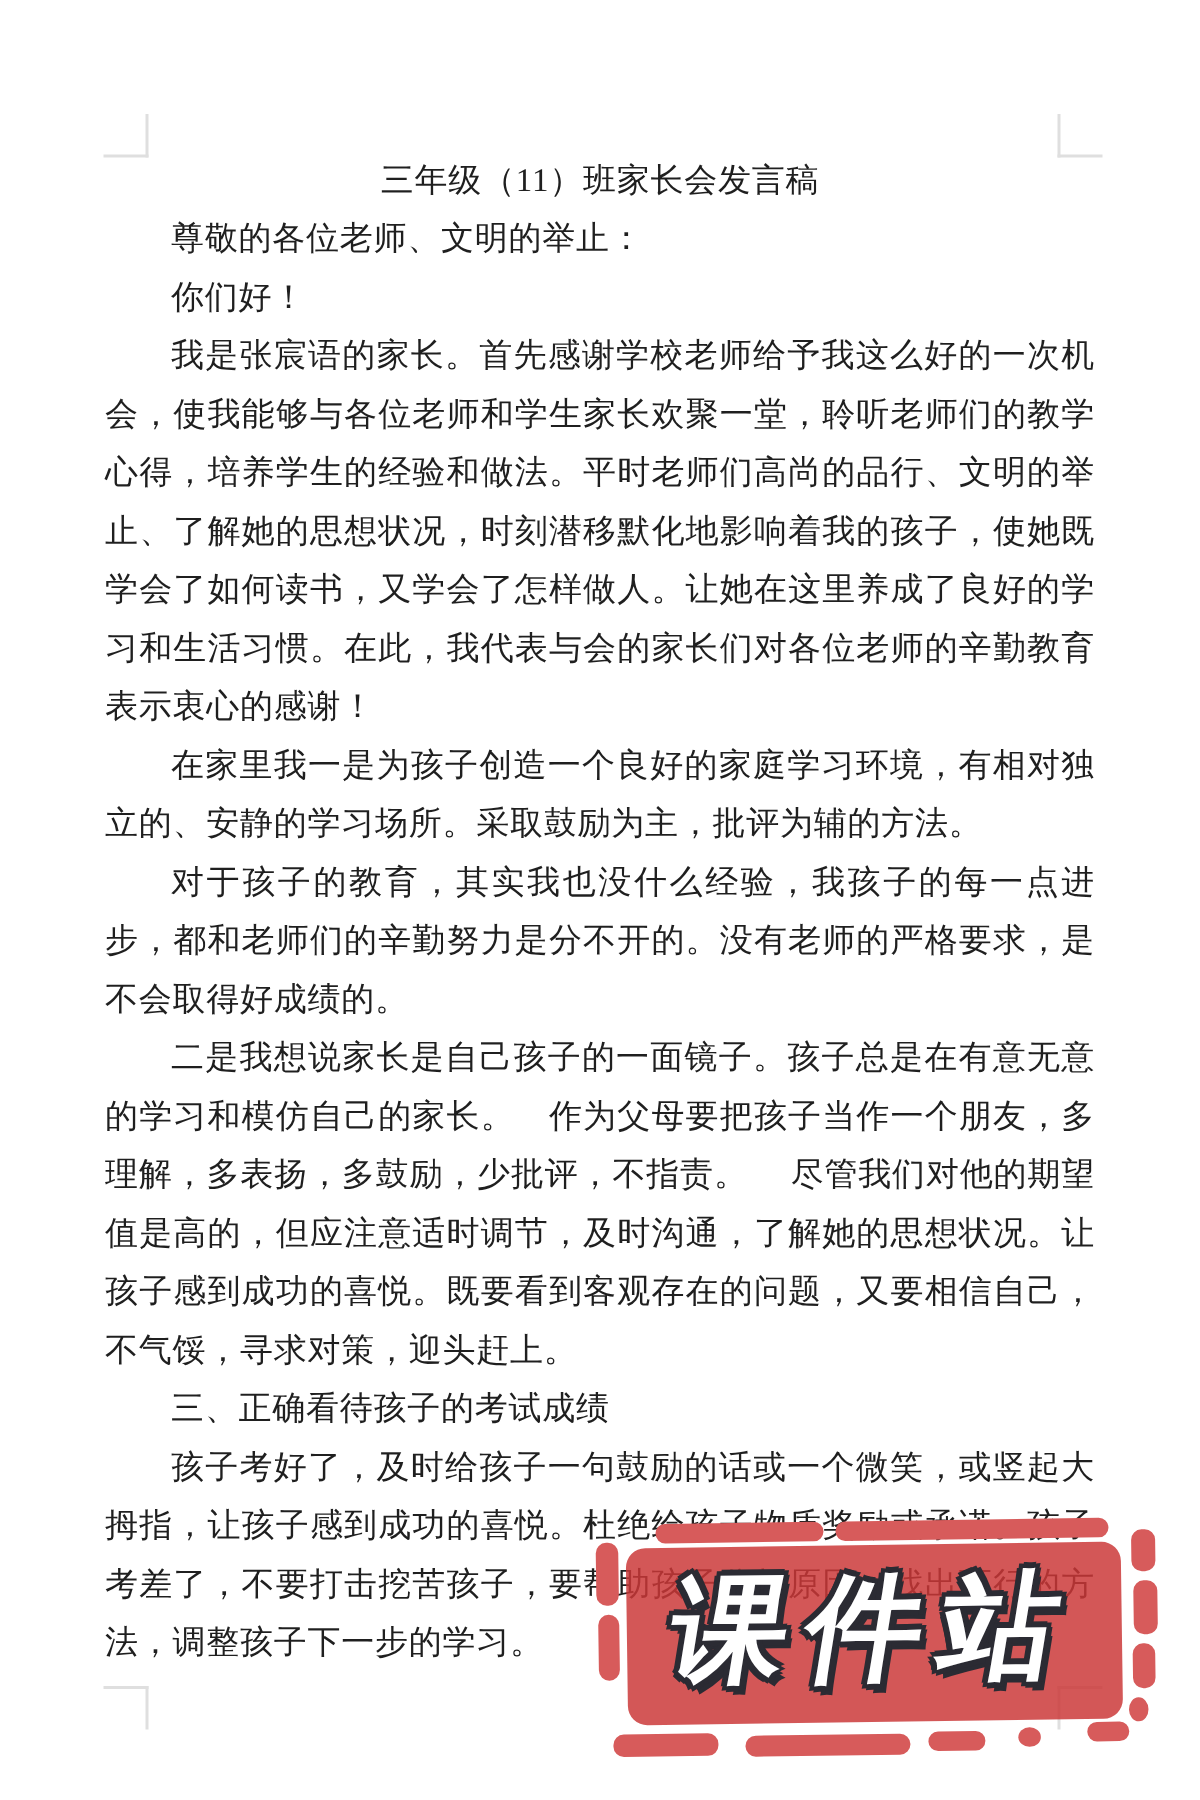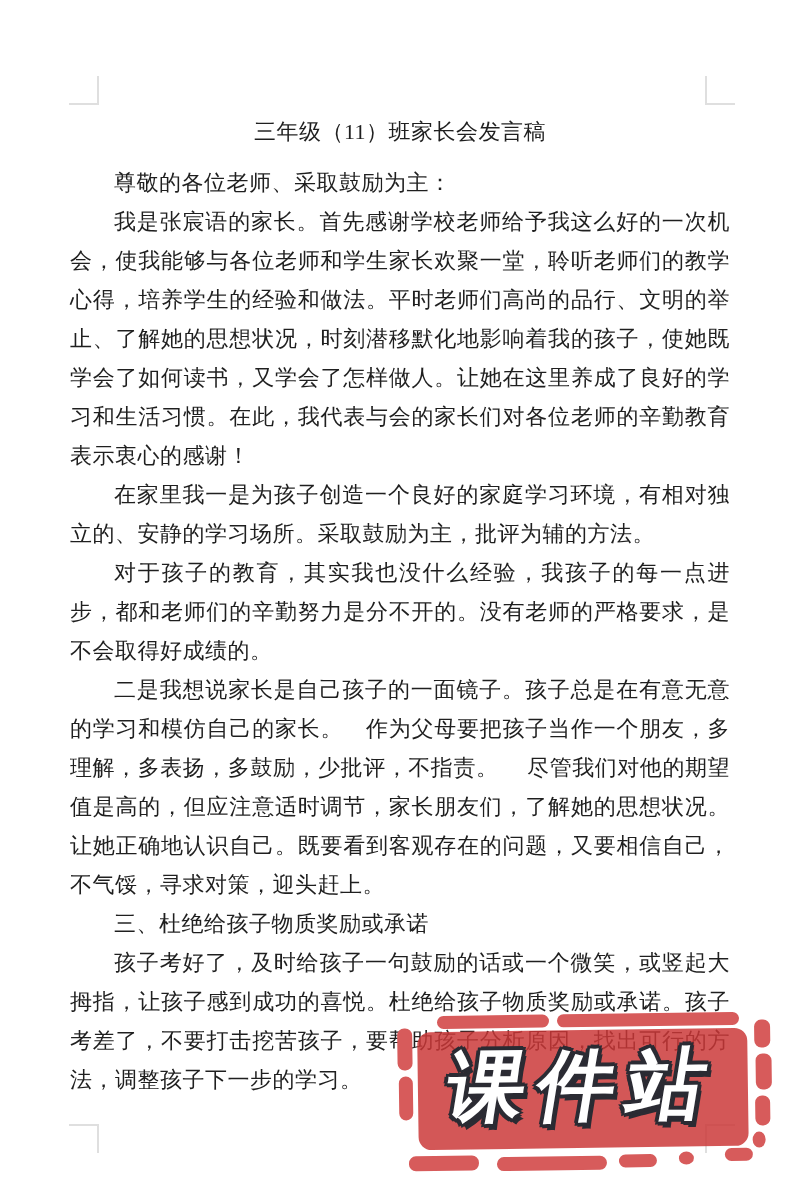--- a/index.html
+++ b/index.html
@@ -17,21 +17,21 @@
     font-family: "Liberation Serif", "DejaVu Serif", serif;
     color: var(--text-color, #1f1f1f);
   }
   .text-area {
     position: absolute;
     left: 70px;
     top: 100px;
     width: 660px;
   }
   .doc-title {
-    margin: 12px;
+    margin: 0;
     font-size: 22px;
     font-weight: normal;
     line-height: 39px;
     text-align: center;
     letter-spacing: 0.5px;
   }
   .para {
     margin: 0;
     font-size: 22px;
     line-height: 39px;
@@ -116,26 +116,27 @@
 <div class="page">
 
   <div class="corner tl"></div>
   <div class="corner tr"></div>
   <div class="corner bl"></div>
   <div class="corner br"></div>
 
   <div class="text-area">
     <h1 class="doc-title">三年级（11）班家长会发言稿</h1>
     <div>
-        <p class="para">尊敬的各位老师、采取鼓励为主：</p>
+        <p class="para">尊敬的各位老师、文明的举止：</p>
+        <p class="para">你们好！</p>
         <p class="para">我是张宸语的家长。首先感谢学校老师给予我这么好的一次机会，使我能够与各位老师和学生家长欢聚一堂，聆听老师们的教学心得，培养学生的经验和做法。平时老师们高尚的品行、文明的举止、了解她的思想状况，时刻潜移默化地影响着我的孩子，使她既学会了如何读书，又学会了怎样做人。让她在这里养成了良好的学习和生活习惯。在此，我代表与会的家长们对各位老师的辛勤教育表示衷心的感谢！</p>
         <p class="para">在家里我一是为孩子创造一个良好的家庭学习环境，有相对独立的、安静的学习场所。采取鼓励为主，批评为辅的方法。</p>
         <p class="para">对于孩子的教育，其实我也没什么经验，我孩子的每一点进步，都和老师们的辛勤努力是分不开的。没有老师的严格要求，是不会取得好成绩的。</p>
-        <p class="para">二是我想说家长是自己孩子的一面镜子。孩子总是在有意无意的学习和模仿自己的家长。　作为父母要把孩子当作一个朋友，多理解，多表扬，多鼓励，少批评，不指责。　 尽管我们对他的期望值是高的，但应注意适时调节，家长朋友们，了解她的思想状况。让她正确地认识自己。既要看到客观存在的问题，又要相信自己，不气馁，寻求对策，迎头赶上。</p>
-        <p class="para">三、杜绝给孩子物质奖励或承诺</p>
+        <p class="para">二是我想说家长是自己孩子的一面镜子。孩子总是在有意无意的学习和模仿自己的家长。　作为父母要把孩子当作一个朋友，多理解，多表扬，多鼓励，少批评，不指责。　 尽管我们对他的期望值是高的，但应注意适时调节，及时沟通，了解她的思想状况。让孩子感到成功的喜悦。既要看到客观存在的问题，又要相信自己，不气馁，寻求对策，迎头赶上。</p>
+        <p class="para">三、正确看待孩子的考试成绩</p>
         <p class="para">孩子考好了，及时给孩子一句鼓励的话或一个微笑，或竖起大拇指，让孩子感到成功的喜悦。杜绝给孩子物质奖励或承诺。孩子考差了，不要打击挖苦孩子，要帮助孩子分析原因，找出可行的方法，调整孩子下一步的学习。</p>
       </div>
   </div>
 
   <div class="stamp">
     <div class="piece top-bar-a"></div>
     <div class="piece top-bar-b"></div>
     <div class="piece left-bar-1"></div>
     <div class="piece left-bar-2"></div>
     <div class="piece right-bar-1"></div>

